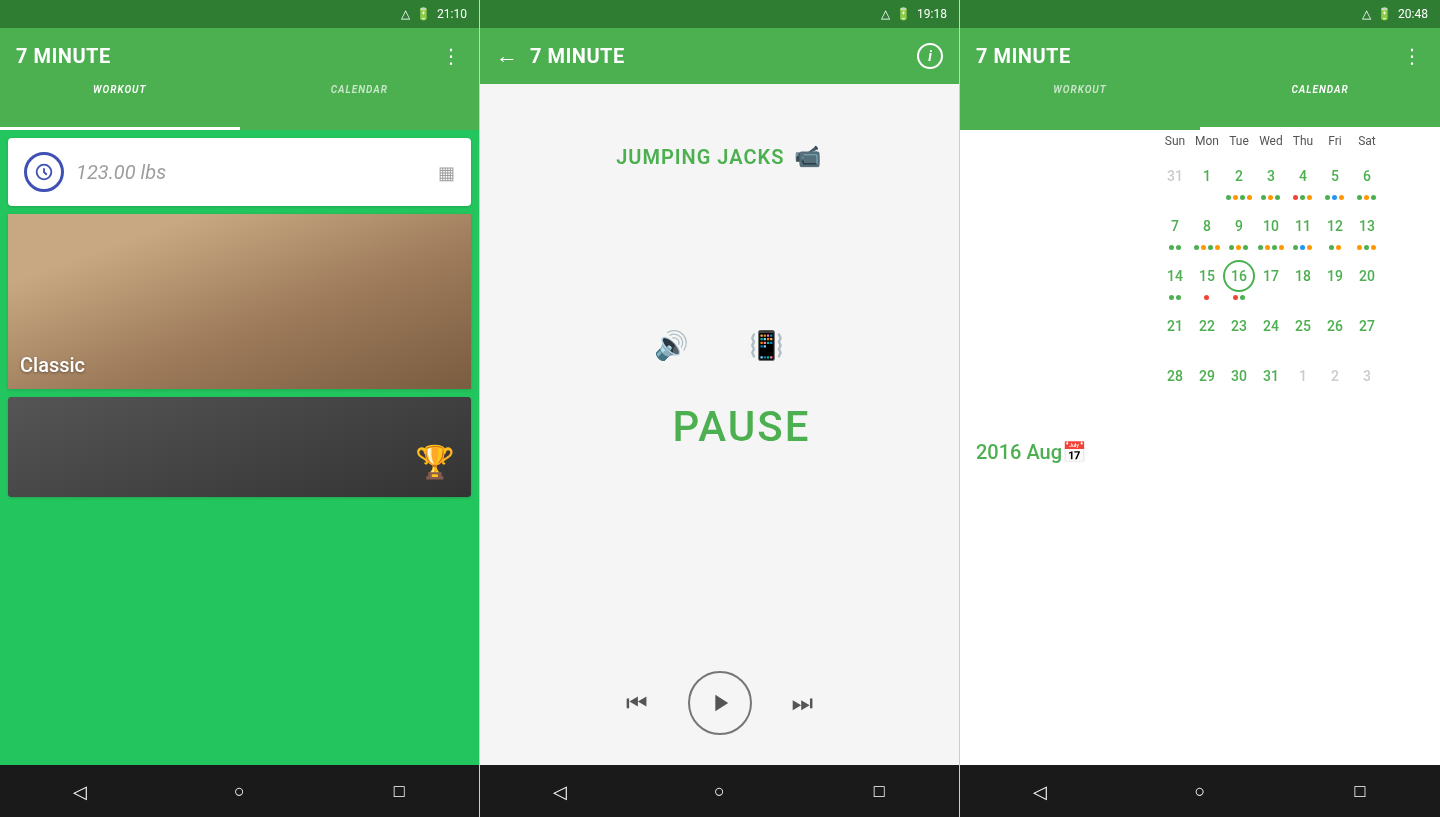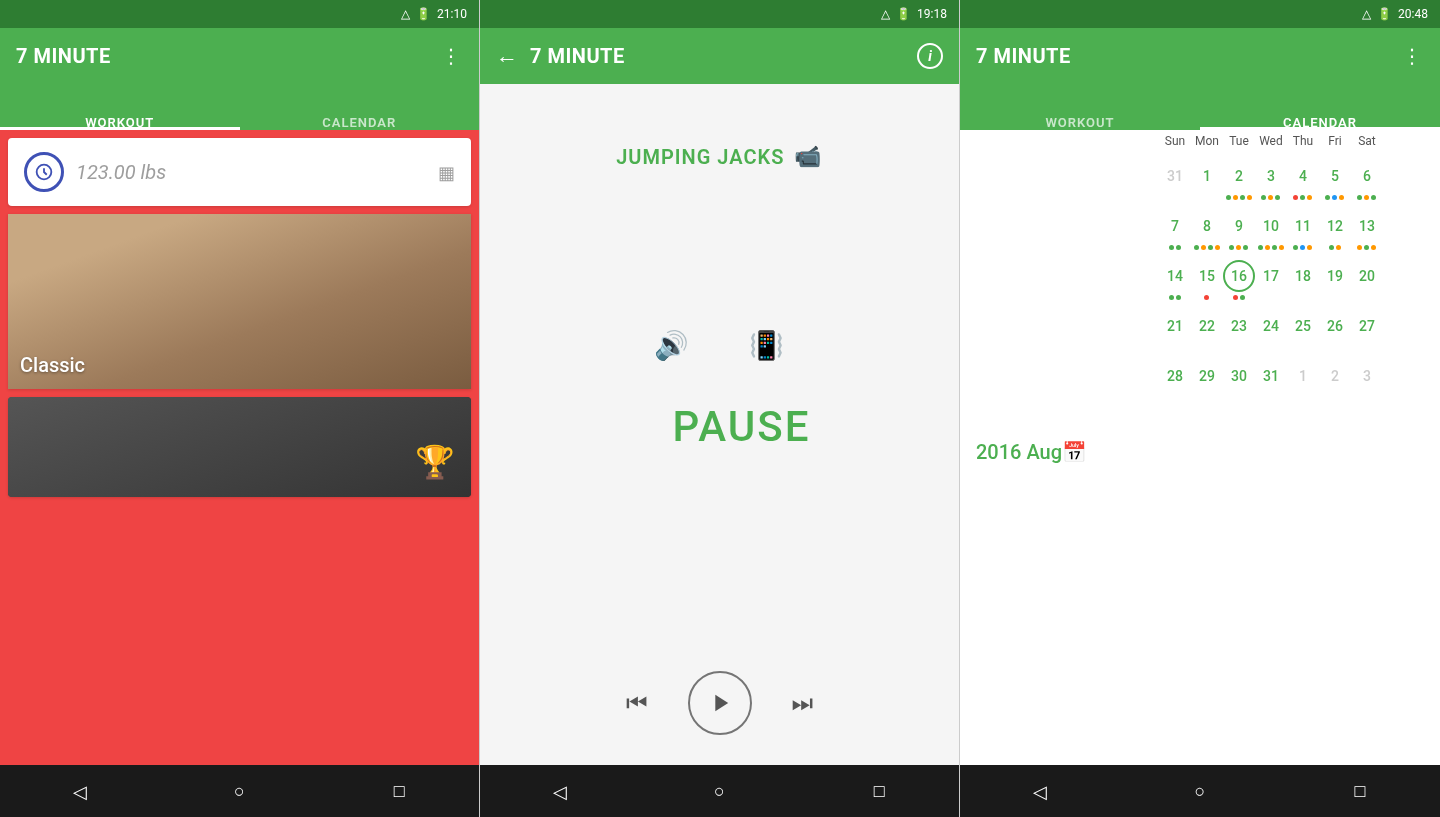--- a/index.html
+++ b/index.html
@@ -87,49 +87,50 @@
     
     .tabs {
       background: #4caf50;
       display: flex;
       flex-shrink: 0;
     }
     .tab {
       flex: 1;
       height: 46px;
       display: flex;
-      align-items: flex-end;
+      align-items: flex-start;
       justify-content: center;
       color: rgba(255,255,255,0.7);
-      font-size: 13px;
+      font-size: 10px;
       font-weight: 600;
       letter-spacing: 1px;
       cursor: pointer;
       position: relative;
+      font-style: italic;
     }
     .tab.active {
       color: white;
     }
     .tab.active::after {
       content: '';
       position: absolute;
       bottom: 0;
       left: 0;
       right: 0;
       height: 3px;
       background: white;
     }
 
     
     .content {
       flex: 1;
       overflow: hidden;
       display: flex;
       flex-direction: column;
-      background: #ef4444;
+      background: #22c55e;
     }
 
     
     .nav-bar {
       background: #1a1a1a;
       height: 52px;
       display: flex;
       align-items: center;
       justify-content: space-around;
       flex-shrink: 0;

